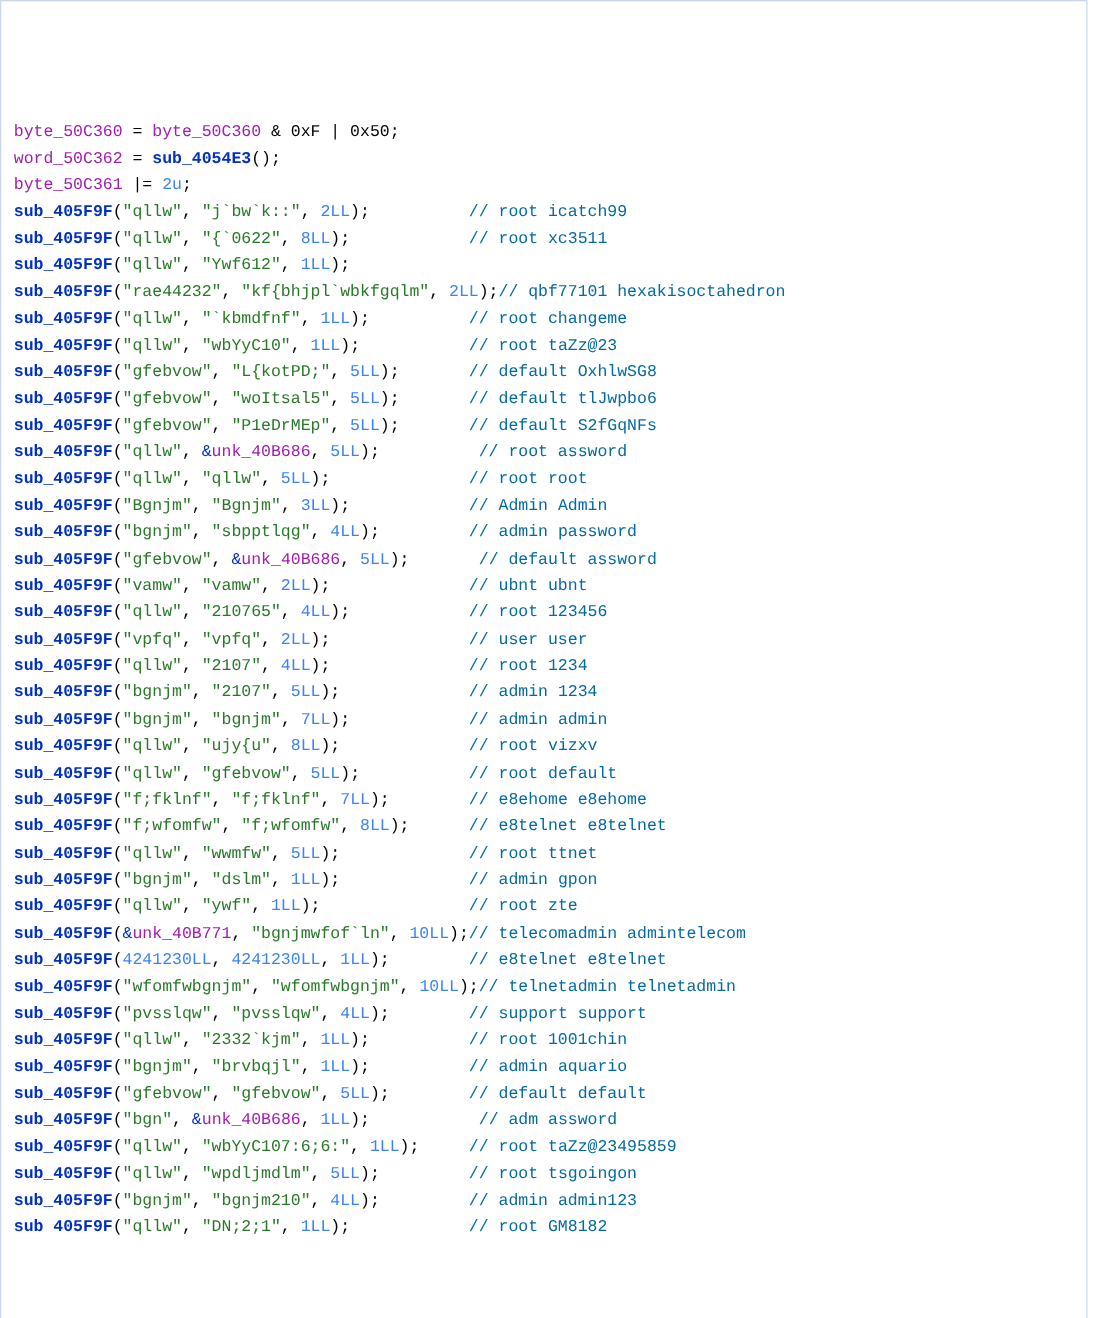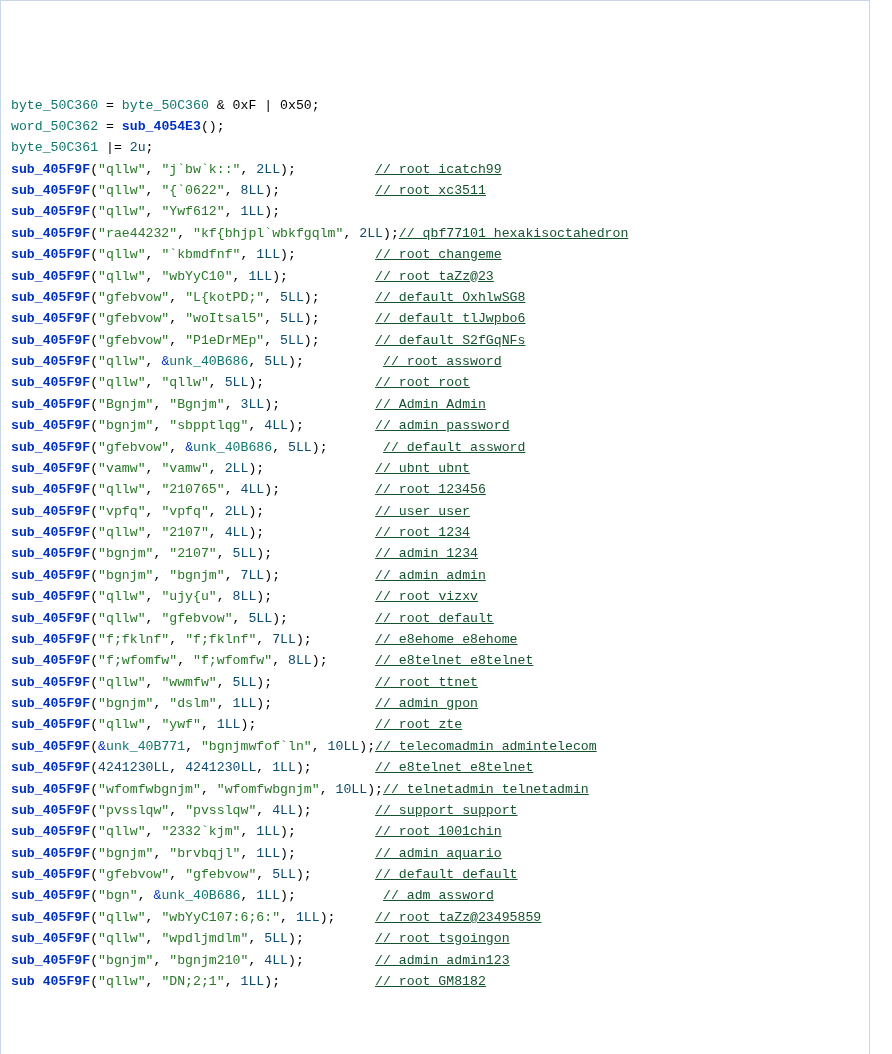--- a/index.html
+++ b/index.html
@@ -8,26 +8,26 @@
     background: #ffffff;
     font-family: Consolas, "Courier New", monospace;
     font-size: 13.2px;
     line-height: 1.62;
     color: #000000;
     white-space: pre;
     border: 1px solid #c8d8e8;
     width: 870px;
     box-sizing: border-box;
   }
-  .ident { color: #0f766e; }
-  .num   { color: #0c4a6e; }
+  .ident { color: #a21caf; }
+  .num   { color: #3b82f6; }
   .func  { color: #0030c0; font-weight: bold; }
   .str   { color: #287828; }
   .amp   { color: #0030c0; }
-  .cmt   { color: #14532d; text-decoration: underline; }
+  .cmt   { color: #0369a1; }
   .line  { display: block; }
 </style>
 </head>
 <body>
 
 
 
 <div id="code"><span class="line"><span class="ident">byte_50C360</span> = <span class="ident">byte_50C360</span> &amp; 0xF | 0x50;</span><span class="line"><span class="ident">word_50C362</span> = <span class="func">sub_4054E3</span>();</span><span class="line"><span class="ident">byte_50C361</span> |= <span class="num">2u</span>;</span><span class="line"><span class="func">sub_405F9F</span>(<span class="str">"qllw"</span>, <span class="str">"j`bw`k::"</span>, <span class="num">2LL</span>);          <span class="cmt">// root icatch99</span></span><span class="line"><span class="func">sub_405F9F</span>(<span class="str">"qllw"</span>, <span class="str">"{`0622"</span>, <span class="num">8LL</span>);            <span class="cmt">// root xc3511</span></span><span class="line"><span class="func">sub_405F9F</span>(<span class="str">"qllw"</span>, <span class="str">"Ywf612"</span>, <span class="num">1LL</span>);</span><span class="line"><span class="func">sub_405F9F</span>(<span class="str">"rae44232"</span>, <span class="str">"kf{bhjpl`wbkfgqlm"</span>, <span class="num">2LL</span>);<span class="cmt">// qbf77101 hexakisoctahedron</span></span><span class="line"><span class="func">sub_405F9F</span>(<span class="str">"qllw"</span>, <span class="str">"`kbmdfnf"</span>, <span class="num">1LL</span>);          <span class="cmt">// root changeme</span></span><span class="line"><span class="func">sub_405F9F</span>(<span class="str">"qllw"</span>, <span class="str">"wbYyC10"</span>, <span class="num">1LL</span>);           <span class="cmt">// root taZz@23</span></span><span class="line"><span class="func">sub_405F9F</span>(<span class="str">"gfebvow"</span>, <span class="str">"L{kotPD;"</span>, <span class="num">5LL</span>);       <span class="cmt">// default OxhlwSG8</span></span><span class="line"><span class="func">sub_405F9F</span>(<span class="str">"gfebvow"</span>, <span class="str">"woItsal5"</span>, <span class="num">5LL</span>);       <span class="cmt">// default tlJwpbo6</span></span><span class="line"><span class="func">sub_405F9F</span>(<span class="str">"gfebvow"</span>, <span class="str">"P1eDrMEp"</span>, <span class="num">5LL</span>);       <span class="cmt">// default S2fGqNFs</span></span><span class="line"><span class="func">sub_405F9F</span>(<span class="str">"qllw"</span>, <span class="amp">&amp;</span><span class="ident">unk_40B686</span>, <span class="num">5LL</span>);          <span class="cmt">// root assword</span></span><span class="line"><span class="func">sub_405F9F</span>(<span class="str">"qllw"</span>, <span class="str">"qllw"</span>, <span class="num">5LL</span>);              <span class="cmt">// root root</span></span><span class="line"><span class="func">sub_405F9F</span>(<span class="str">"Bgnjm"</span>, <span class="str">"Bgnjm"</span>, <span class="num">3LL</span>);            <span class="cmt">// Admin Admin</span></span><span class="line"><span class="func">sub_405F9F</span>(<span class="str">"bgnjm"</span>, <span class="str">"sbpptlqg"</span>, <span class="num">4LL</span>);         <span class="cmt">// admin password</span></span><span class="line"><span class="func">sub_405F9F</span>(<span class="str">"gfebvow"</span>, <span class="amp">&amp;</span><span class="ident">unk_40B686</span>, <span class="num">5LL</span>);       <span class="cmt">// default assword</span></span><span class="line"><span class="func">sub_405F9F</span>(<span class="str">"vamw"</span>, <span class="str">"vamw"</span>, <span class="num">2LL</span>);              <span class="cmt">// ubnt ubnt</span></span><span class="line"><span class="func">sub_405F9F</span>(<span class="str">"qllw"</span>, <span class="str">"210765"</span>, <span class="num">4LL</span>);            <span class="cmt">// root 123456</span></span><span class="line"><span class="func">sub_405F9F</span>(<span class="str">"vpfq"</span>, <span class="str">"vpfq"</span>, <span class="num">2LL</span>);              <span class="cmt">// user user</span></span><span class="line"><span class="func">sub_405F9F</span>(<span class="str">"qllw"</span>, <span class="str">"2107"</span>, <span class="num">4LL</span>);              <span class="cmt">// root 1234</span></span><span class="line"><span class="func">sub_405F9F</span>(<span class="str">"bgnjm"</span>, <span class="str">"2107"</span>, <span class="num">5LL</span>);             <span class="cmt">// admin 1234</span></span><span class="line"><span class="func">sub_405F9F</span>(<span class="str">"bgnjm"</span>, <span class="str">"bgnjm"</span>, <span class="num">7LL</span>);            <span class="cmt">// admin admin</span></span><span class="line"><span class="func">sub_405F9F</span>(<span class="str">"qllw"</span>, <span class="str">"ujy{u"</span>, <span class="num">8LL</span>);             <span class="cmt">// root vizxv</span></span><span class="line"><span class="func">sub_405F9F</span>(<span class="str">"qllw"</span>, <span class="str">"gfebvow"</span>, <span class="num">5LL</span>);           <span class="cmt">// root default</span></span><span class="line"><span class="func">sub_405F9F</span>(<span class="str">"f;fklnf"</span>, <span class="str">"f;fklnf"</span>, <span class="num">7LL</span>);        <span class="cmt">// e8ehome e8ehome</span></span><span class="line"><span class="func">sub_405F9F</span>(<span class="str">"f;wfomfw"</span>, <span class="str">"f;wfomfw"</span>, <span class="num">8LL</span>);      <span class="cmt">// e8telnet e8telnet</span></span><span class="line"><span class="func">sub_405F9F</span>(<span class="str">"qllw"</span>, <span class="str">"wwmfw"</span>, <span class="num">5LL</span>);             <span class="cmt">// root ttnet</span></span><span class="line"><span class="func">sub_405F9F</span>(<span class="str">"bgnjm"</span>, <span class="str">"dslm"</span>, <span class="num">1LL</span>);             <span class="cmt">// admin gpon</span></span><span class="line"><span class="func">sub_405F9F</span>(<span class="str">"qllw"</span>, <span class="str">"ywf"</span>, <span class="num">1LL</span>);               <span class="cmt">// root zte</span></span><span class="line"><span class="func">sub_405F9F</span>(<span class="amp">&amp;</span><span class="ident">unk_40B771</span>, <span class="str">"bgnjmwfof`ln"</span>, <span class="num">10LL</span>);<span class="cmt">// telecomadmin admintelecom</span></span><span class="line"><span class="func">sub_405F9F</span>(<span class="num">4241230LL</span>, <span class="num">4241230LL</span>, <span class="num">1LL</span>);        <span class="cmt">// e8telnet e8telnet</span></span><span class="line"><span class="func">sub_405F9F</span>(<span class="str">"wfomfwbgnjm"</span>, <span class="str">"wfomfwbgnjm"</span>, <span class="num">10LL</span>);<span class="cmt">// telnetadmin telnetadmin</span></span><span class="line"><span class="func">sub_405F9F</span>(<span class="str">"pvsslqw"</span>, <span class="str">"pvsslqw"</span>, <span class="num">4LL</span>);        <span class="cmt">// support support</span></span><span class="line"><span class="func">sub_405F9F</span>(<span class="str">"qllw"</span>, <span class="str">"2332`kjm"</span>, <span class="num">1LL</span>);          <span class="cmt">// root 1001chin</span></span><span class="line"><span class="func">sub_405F9F</span>(<span class="str">"bgnjm"</span>, <span class="str">"brvbqjl"</span>, <span class="num">1LL</span>);          <span class="cmt">// admin aquario</span></span><span class="line"><span class="func">sub_405F9F</span>(<span class="str">"gfebvow"</span>, <span class="str">"gfebvow"</span>, <span class="num">5LL</span>);        <span class="cmt">// default default</span></span><span class="line"><span class="func">sub_405F9F</span>(<span class="str">"bgn"</span>, <span class="amp">&amp;</span><span class="ident">unk_40B686</span>, <span class="num">1LL</span>);           <span class="cmt">// adm assword</span></span><span class="line"><span class="func">sub_405F9F</span>(<span class="str">"qllw"</span>, <span class="str">"wbYyC107:6;6:"</span>, <span class="num">1LL</span>);     <span class="cmt">// root taZz@23495859</span></span><span class="line"><span class="func">sub_405F9F</span>(<span class="str">"qllw"</span>, <span class="str">"wpdljmdlm"</span>, <span class="num">5LL</span>);         <span class="cmt">// root tsgoingon</span></span><span class="line"><span class="func">sub_405F9F</span>(<span class="str">"bgnjm"</span>, <span class="str">"bgnjm210"</span>, <span class="num">4LL</span>);         <span class="cmt">// admin admin123</span></span><span class="line"><span class="func">sub 405F9F</span>(<span class="str">"qllw"</span>, <span class="str">"DN;2;1"</span>, <span class="num">1LL</span>);            <span class="cmt">// root GM8182</span></span></div>
 
 

